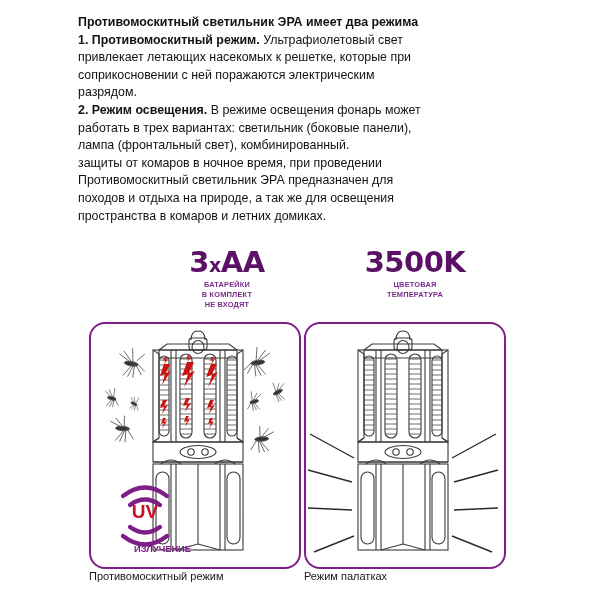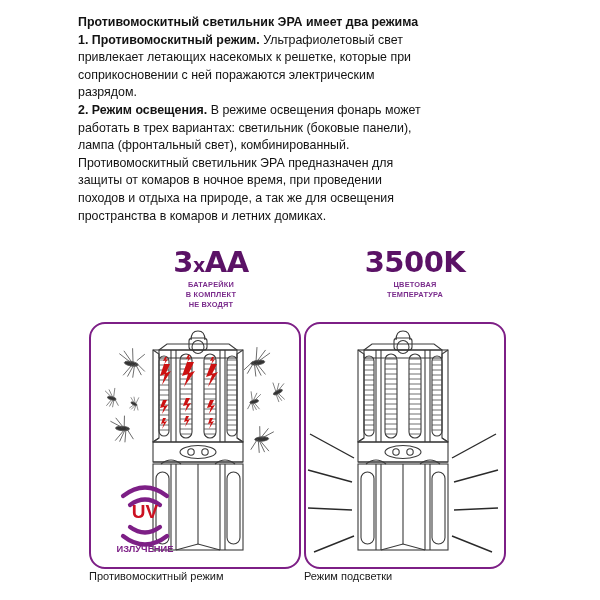--- a/index.html
+++ b/index.html
@@ -21,21 +21,21 @@
     line-height:1.42;
     color:#121212;
     text-align:left;
   }
   .desc p{margin:0;}
   .b{font-weight:bold;}
 
   
   .badges{position:absolute;left:0;top:248px;width:600px;height:62px;}
   .badge{position:absolute;text-align:center;}
-  .badge-aa{left:116px;top:0;width:190px;}
+  .badge-aa{left:132px;top:0;width:190px;}
   .badge-k{left:320px;top:0;width:190px;}
   .badge-main{
     font-size:29px;font-weight:bold;color:#5b1266;
     letter-spacing:-0.5px;line-height:1;
     font-family:"DejaVu Sans","Liberation Sans",sans-serif;
   }
   .badge-main .small{font-size:19px;font-weight:bold;}
   .badge-sub{
     margin-top:3px;
     font-size:7.4px;font-weight:bold;color:#7a2b8c;
@@ -66,41 +66,41 @@
 
   
   .uvbadge{position:absolute;left:12px;top:148px;width:84px;height:88px;}
   .uvtext{
     position:absolute;left:0;top:30px;width:84px;
     text-align:center;font-size:19px;font-weight:bold;color:#cc1122;
     letter-spacing:0px;line-height:1;
   }
   .uvsub{
     position:absolute;left:-4px;top:72px;width:92px;
-    text-align:center;font-size:9.3px;font-weight:bold;color:#7d1f86;
+    text-align:right;font-size:9.3px;font-weight:bold;color:#7d1f86;
     letter-spacing:0px;
   }
   svg{display:block;}
 </style>
 </head>
 <body>
 
 <div class="page">
 
   <div class="desc">
     <p><span class="b">Противомоскитный светильник ЭРА имеет два режима</span><span></span></p>
     <p><span class="b">1. Противомоскитный режим.</span><span> Ультрафиолетовый свет</span></p>
     <p><span>привлекает летающих насекомых к решетке, которые при</span></p>
     <p><span>соприкосновении с ней поражаются электрическим</span></p>
     <p><span>разрядом.</span></p>
     <p><span class="b">2. Режим освещения.</span><span> В режиме освещения фонарь может</span></p>
     <p><span>работать в трех вариантах: светильник (боковые панели),</span></p>
     <p><span>лампа (фронтальный свет), комбинированный.</span></p>
+    <p><span>защиты от комаров  в ночное время, при проведении</span></p>
     <p><span>Противомоскитный светильник ЭРА предназначен для</span></p>
-    <p><span>защиты от комаров  в ночное время, при проведении</span></p>
     <p><span>походов и отдыха на природе, а так же для освещения</span></p>
     <p><span>пространства в комаров и летних домиках.</span></p>
   </div>
 
   <div class="badges">
 
     <div class="badge badge-aa">
       <div class="badge-main"><span>3</span><span class="small">x</span><span>AA</span></div>
       <div class="badge-sub">
         <div>БАТАРЕЙКИ</div>
@@ -446,15 +446,15 @@
         <line x1="46" y1="158" x2="2" y2="146"></line>
         <line x1="46" y1="186" x2="2" y2="184"></line>
         <line x1="48" y1="212" x2="8" y2="228"></line>
         <line x1="146" y1="134" x2="190" y2="110"></line>
         <line x1="148" y1="158" x2="192" y2="146"></line>
         <line x1="148" y1="186" x2="192" y2="184"></line>
         <line x1="146" y1="212" x2="186" y2="228"></line>
       </g>
     </svg>
   </div>
-  <div class="caption cap-right">Режим подсветки</div>
+  <div class="caption cap-right">Режим палатках</div>
 
 </div>
 
 </body></html>

